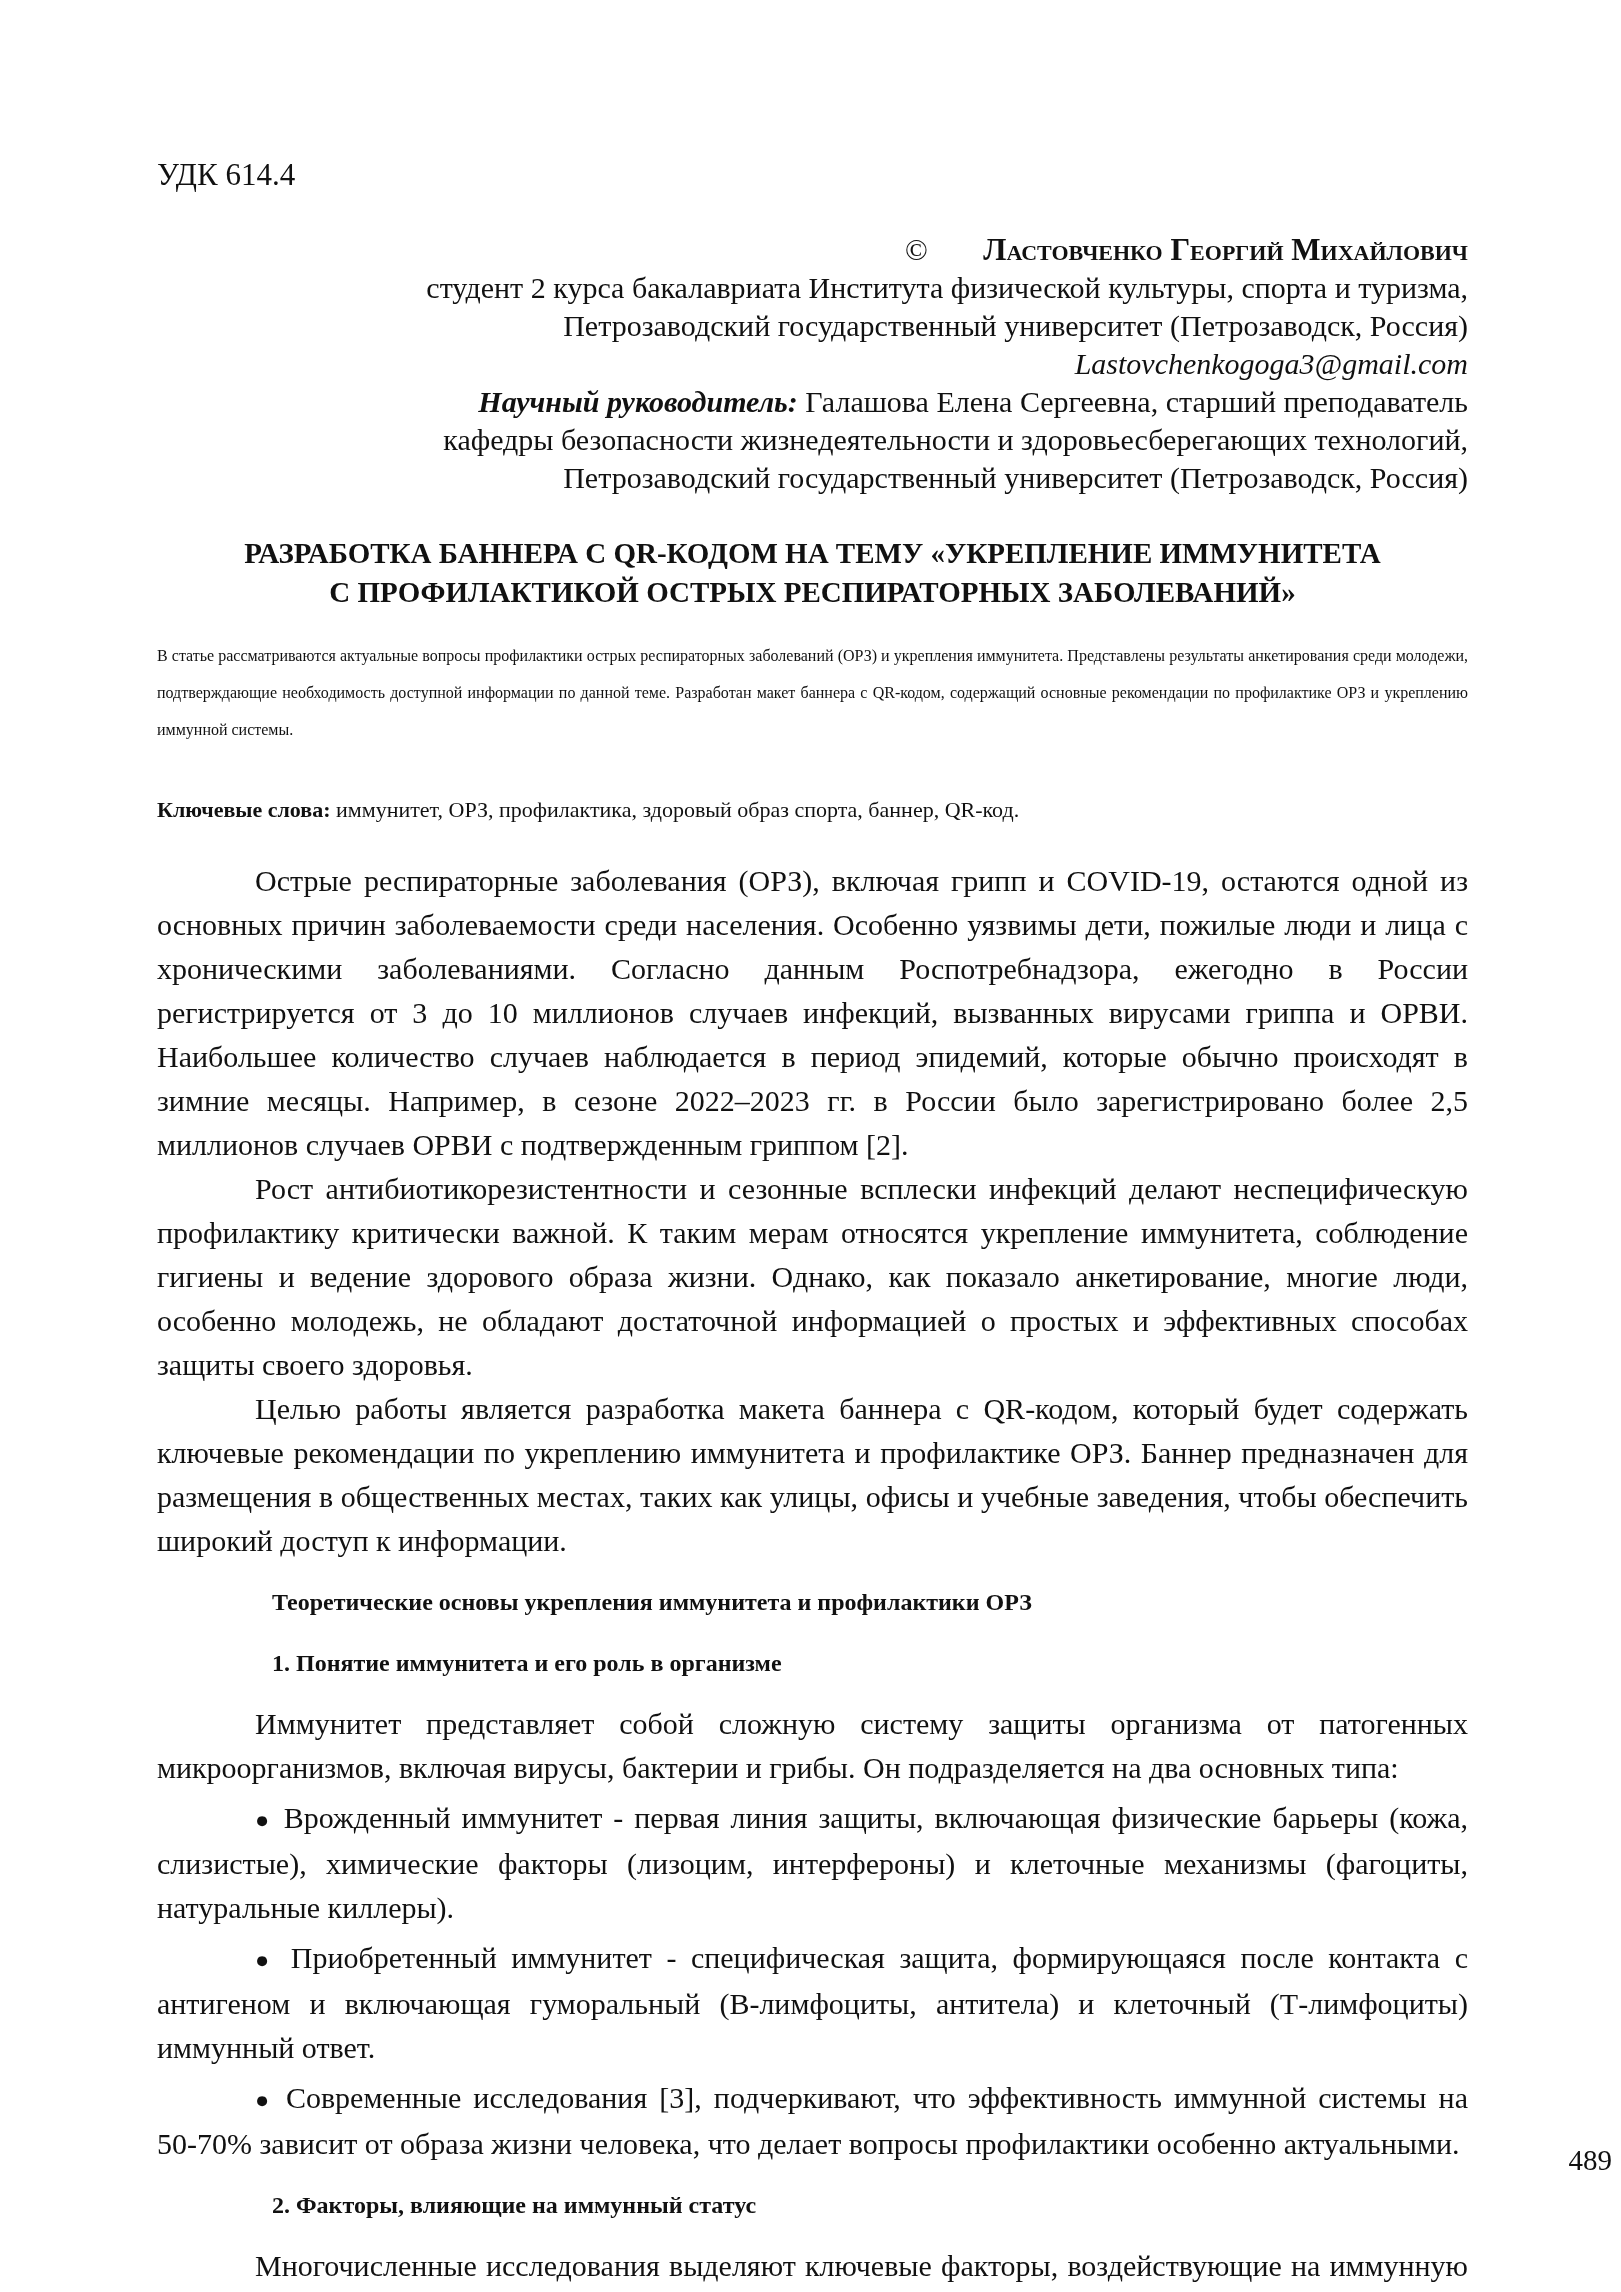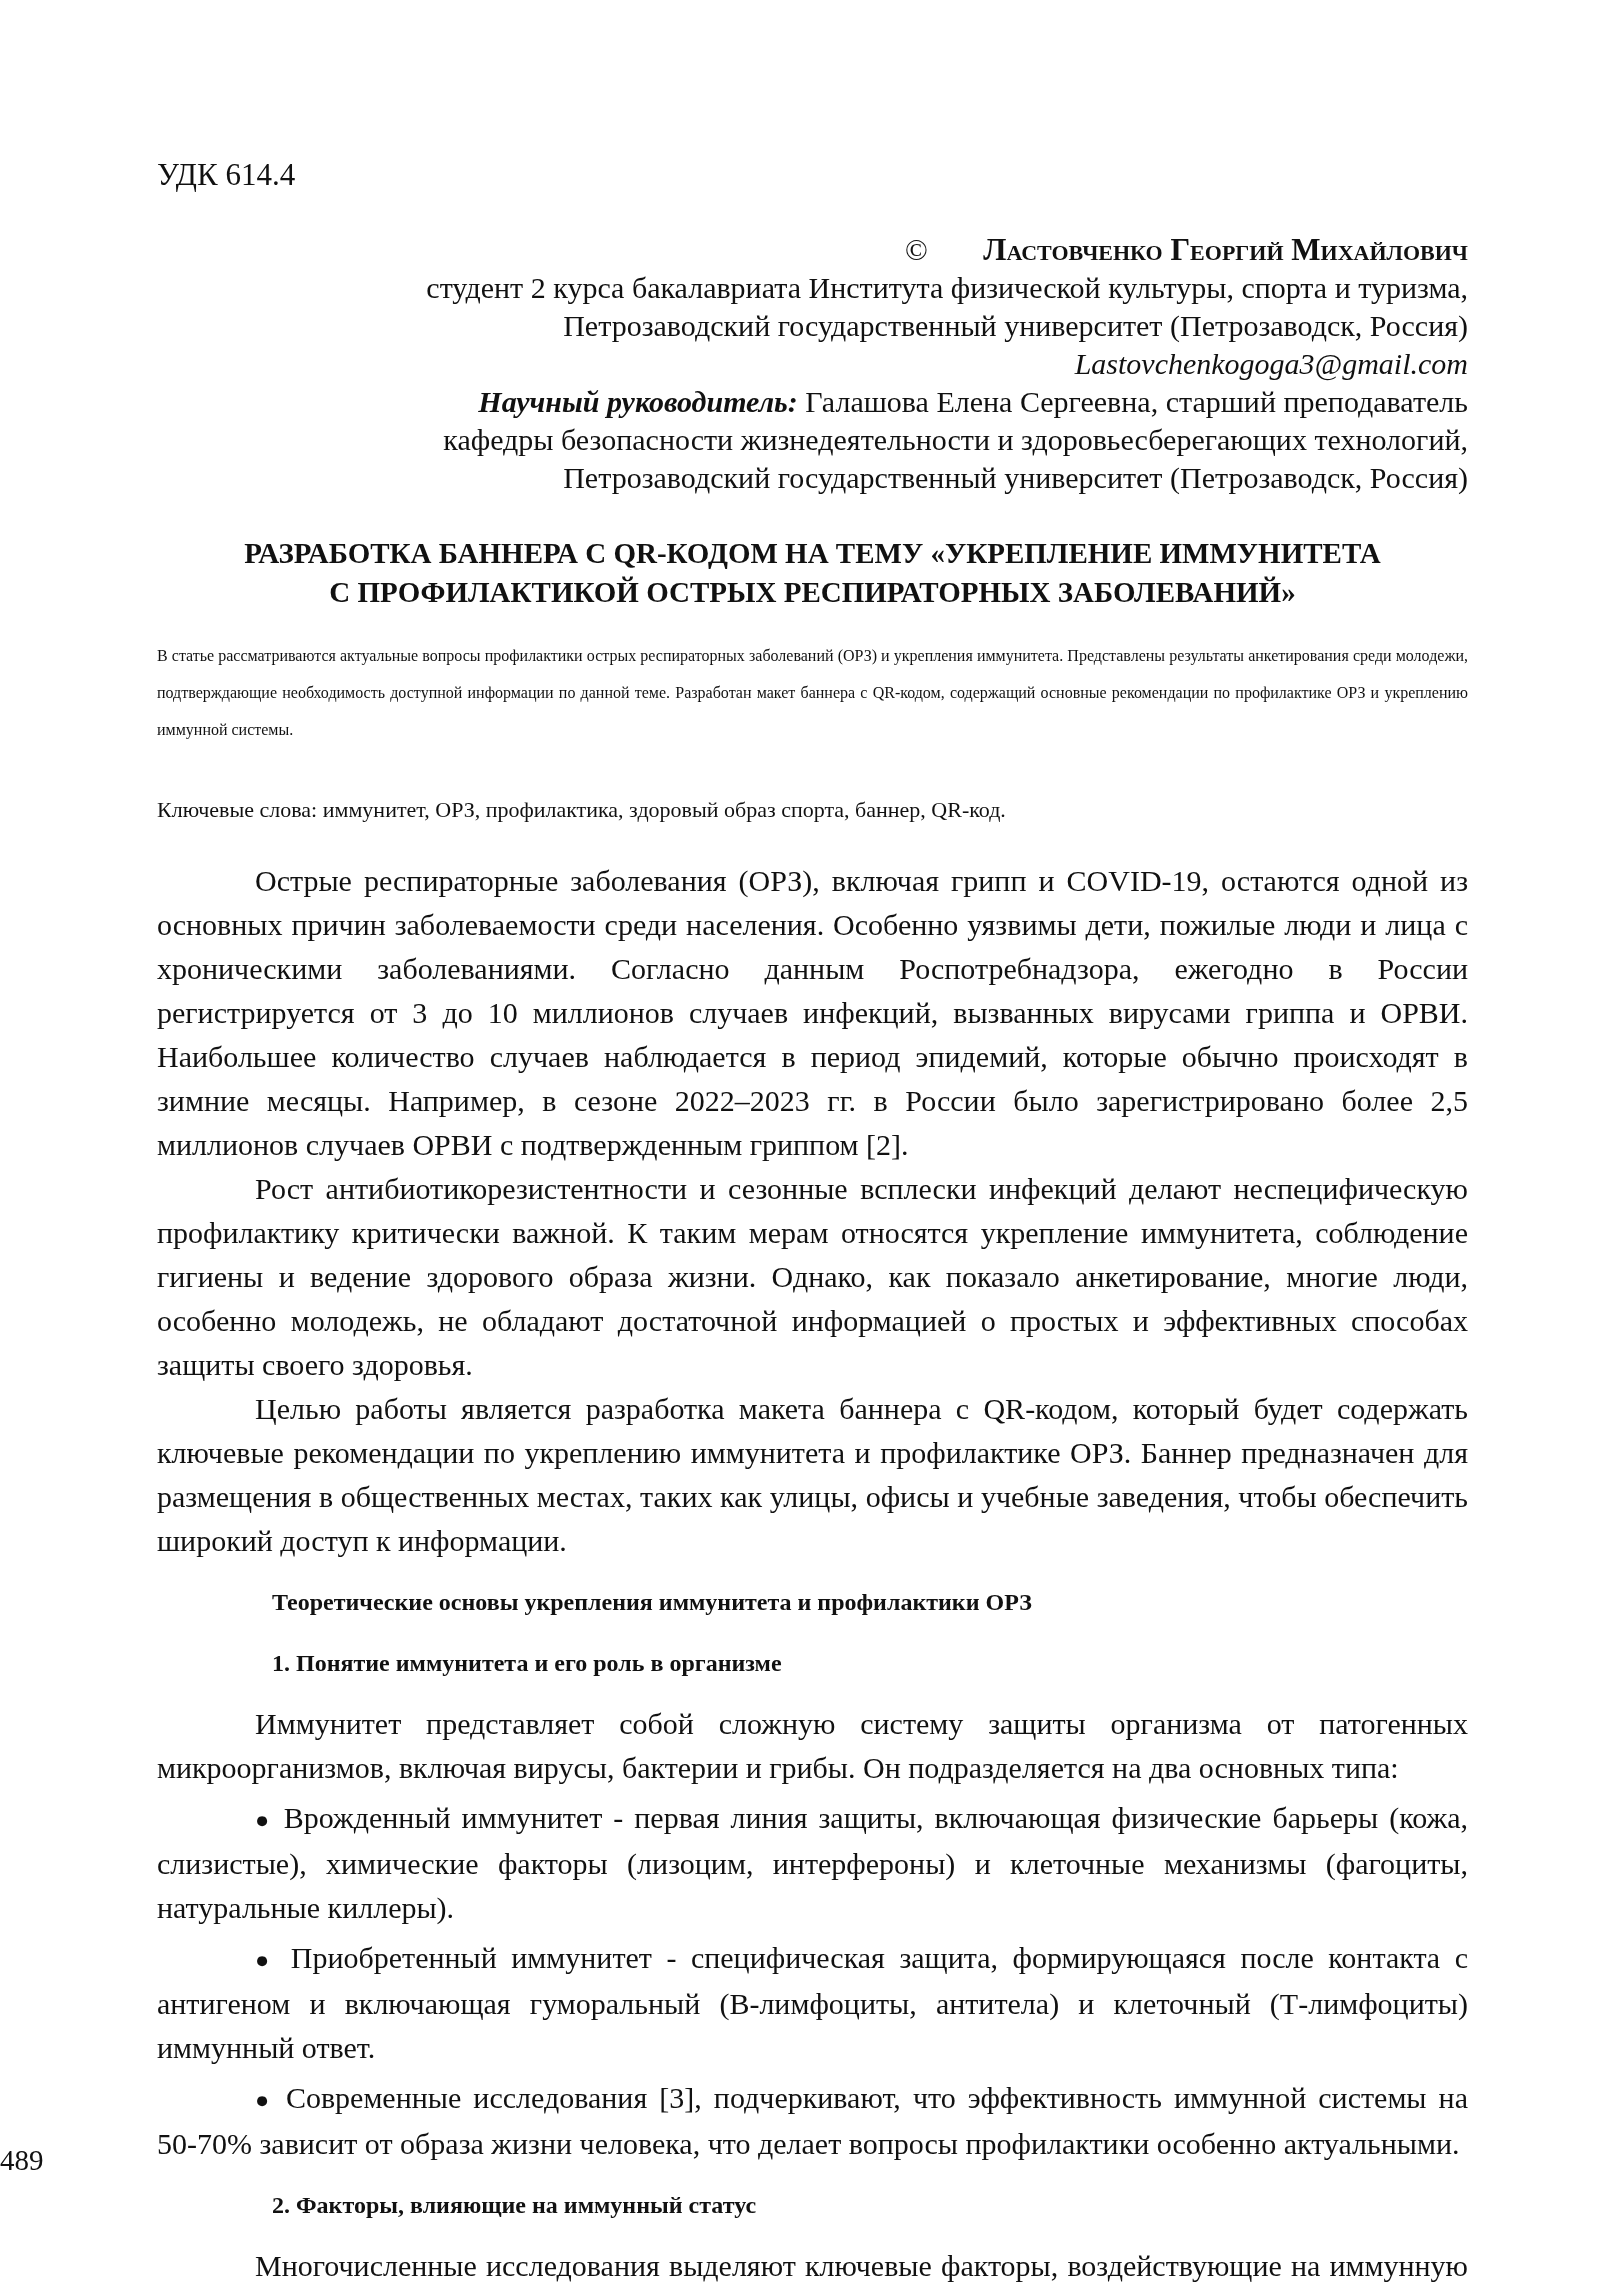--- a/index.html
+++ b/index.html
@@ -10,28 +10,28 @@
   .authors { position: absolute; left: 157px; width: 1311px; top: 231px; text-align: right;
              font-size: 30px; line-height: 38px; }
   .authors .name { font-weight: bold; font-variant: small-caps; font-size: 31px; margin-left: 48px; }
   .authors .email { font-style: italic; font-family: Liberation Serif, serif; }
   .authors .sup-label { font-weight: bold; font-style: italic; }
   .title { position: absolute; left: 157px; width: 1311px; top: 534px; text-align: center;
            font-weight: bold; font-size: 29px; line-height: 39px; }
   .abstract { position: absolute; left: 157px; width: 1311px; top: 637px; font-size: 16px;
               line-height: 37px; text-align: justify; text-align-last: left; }
   .keywords { position: absolute; left: 157px; width: 1311px; top: 792px; font-size: 22px; line-height: 36px; }
-  .keywords .kw-label { font-weight: normal; }
+  .keywords .kw-label { font-weight: bold; }
   .body { position: absolute; left: 157px; width: 1311px; top: 859px; font-size: 30px; line-height: 44px; }
   .body p { margin: 0; text-align: justify; text-indent: 98px; }
   .body h3 { margin: 17px; font-size: 24px; font-weight: bold; padding-left: 98px; line-height: 44px; }
   .body .bullet { margin: 0 0 5.9px 0; text-indent: 98px; text-align: justify; }
   .body .bullet .dot { font-size: 23.5px; }
   .body .gap { height: 5.9px; }
-  .pagenum { position: absolute; left: 0; width: 1612px; top: 2144px; text-align: left; font-size: 29px; }
+  .pagenum { position: absolute; left: 0; width: 1612px; top: 2144px; text-align: right; font-size: 29px; }
 </style>
 </head>
 <body>
 
 <div class="page">
 
   <div class="udk">УДК 614.4</div>
 
   <div class="authors">
     <div>

